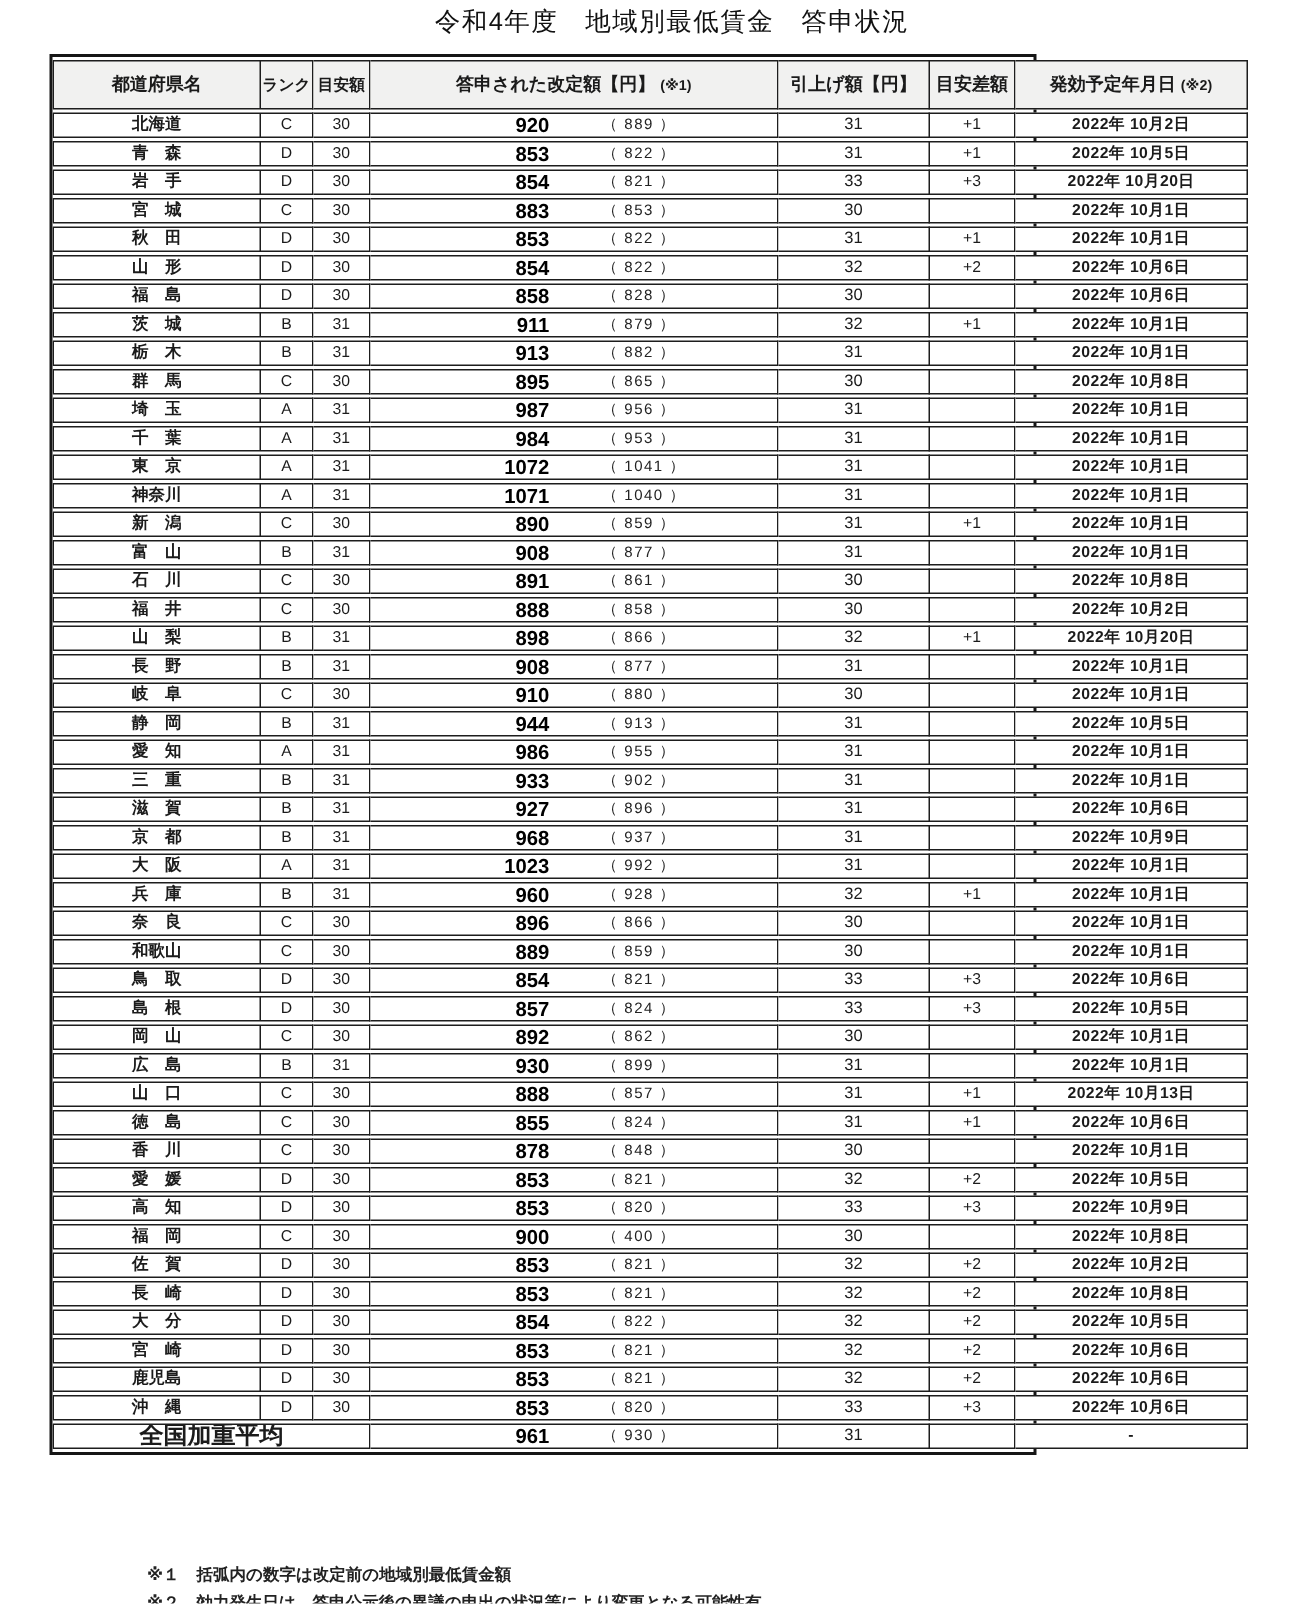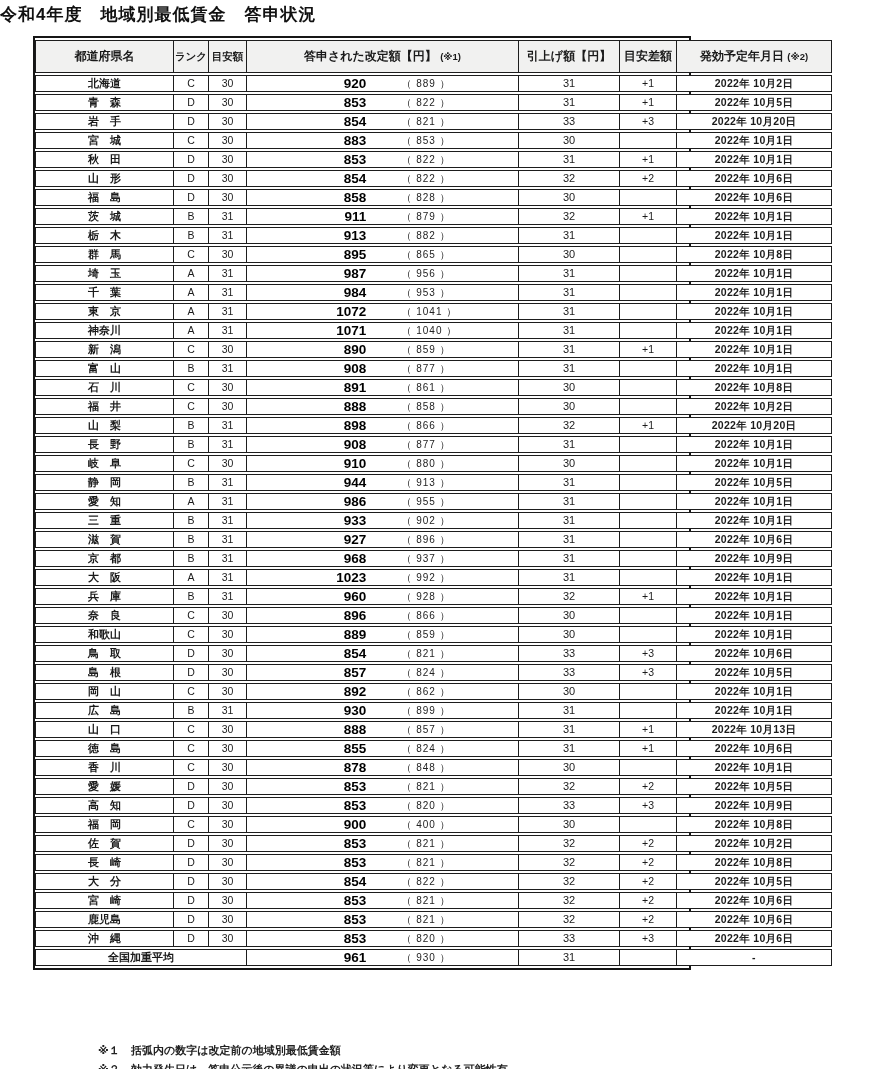--- a/index.html
+++ b/index.html
@@ -8,23 +8,24 @@
     width: 870px; height: 1069px;
     font-family: "Liberation Sans", "DejaVu Sans", sans-serif;
     color: #1b1b1b;
     position: relative;
     overflow: hidden;
   }
   .page { position: relative; width: 870px; height: 1069px; background: #fff; }
 
   .doc-title {
     position: absolute; top: 3px; left: 0; width: 100%;
-    text-align: left;
-    font-size: 17px; font-weight: bold; letter-spacing: 1px;
+    text-align: center;
+    font-size: 17px; font-weight: normal; letter-spacing: 1px;
     color: #111;
+    padding-left: 26px;
   }
 
   .table-wrap {
     position: absolute; top: 36px; left: 33px; width: 658px;
     border: 2px solid #161616;
     background: #fff;
     padding: 0;
   }
   table.wage-table {
     width: 100%;
@@ -64,21 +65,21 @@
 
   .amount-inner { display: flex; align-items: center; width: 100%; height: 15px; }
   .amt {
     display: inline-block; width: 44%; text-align: right;
     font-weight: bold; font-size: 13.5px; line-height: 15px; color: #000;
   }
   .prev {
     display: inline-block; margin-left: 13%; text-align: left;
     font-size: 10px; letter-spacing: 1px; color: #222;
   }
-  tr.avg-row td.c-pref-merged { font-weight: bold; font-size: 11px; }
+  tr.avg-row td.c-pref-merged { font-weight: bold; font-size: 16px; }
 
   .footnotes {
     position: absolute; top: 1041px; left: 98px;
     font-size: 11px; font-weight: bold; color: #222;
   }
   .footnote-line { height: 19px; line-height: 19px; }
   .fn-marker { display: inline-block; min-width: 30px; }
 </style>
 </head>
 <body>

